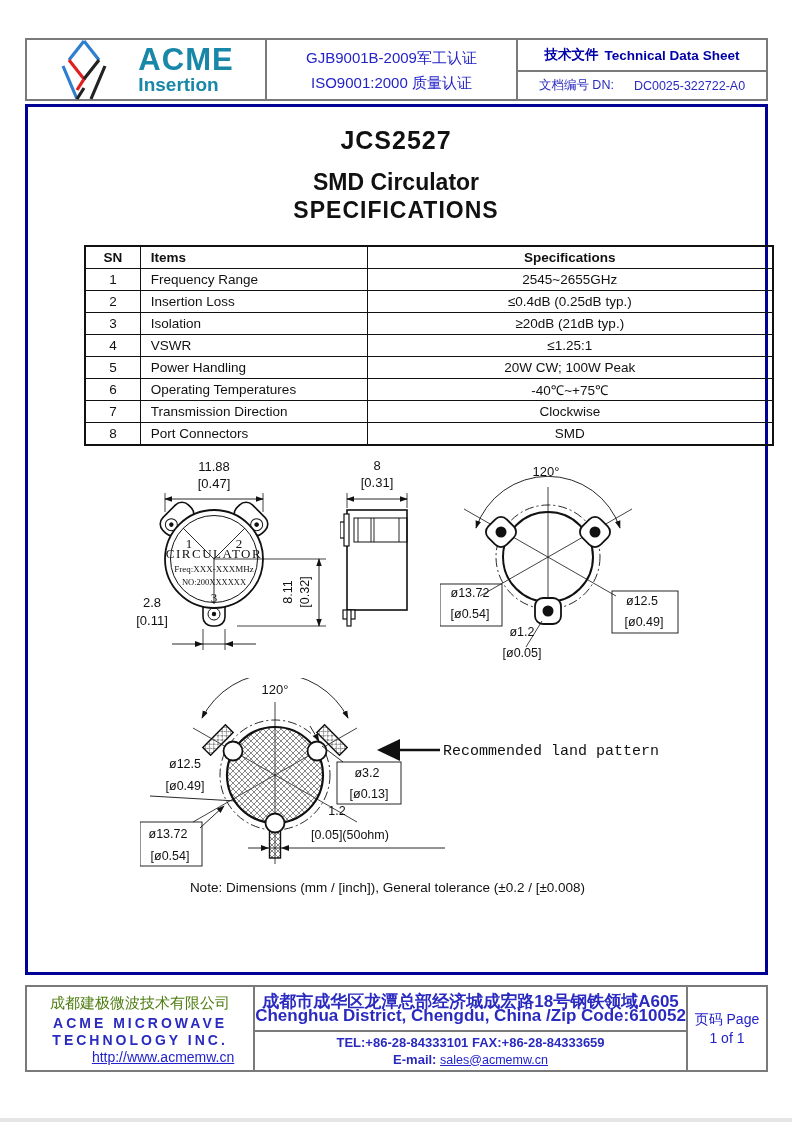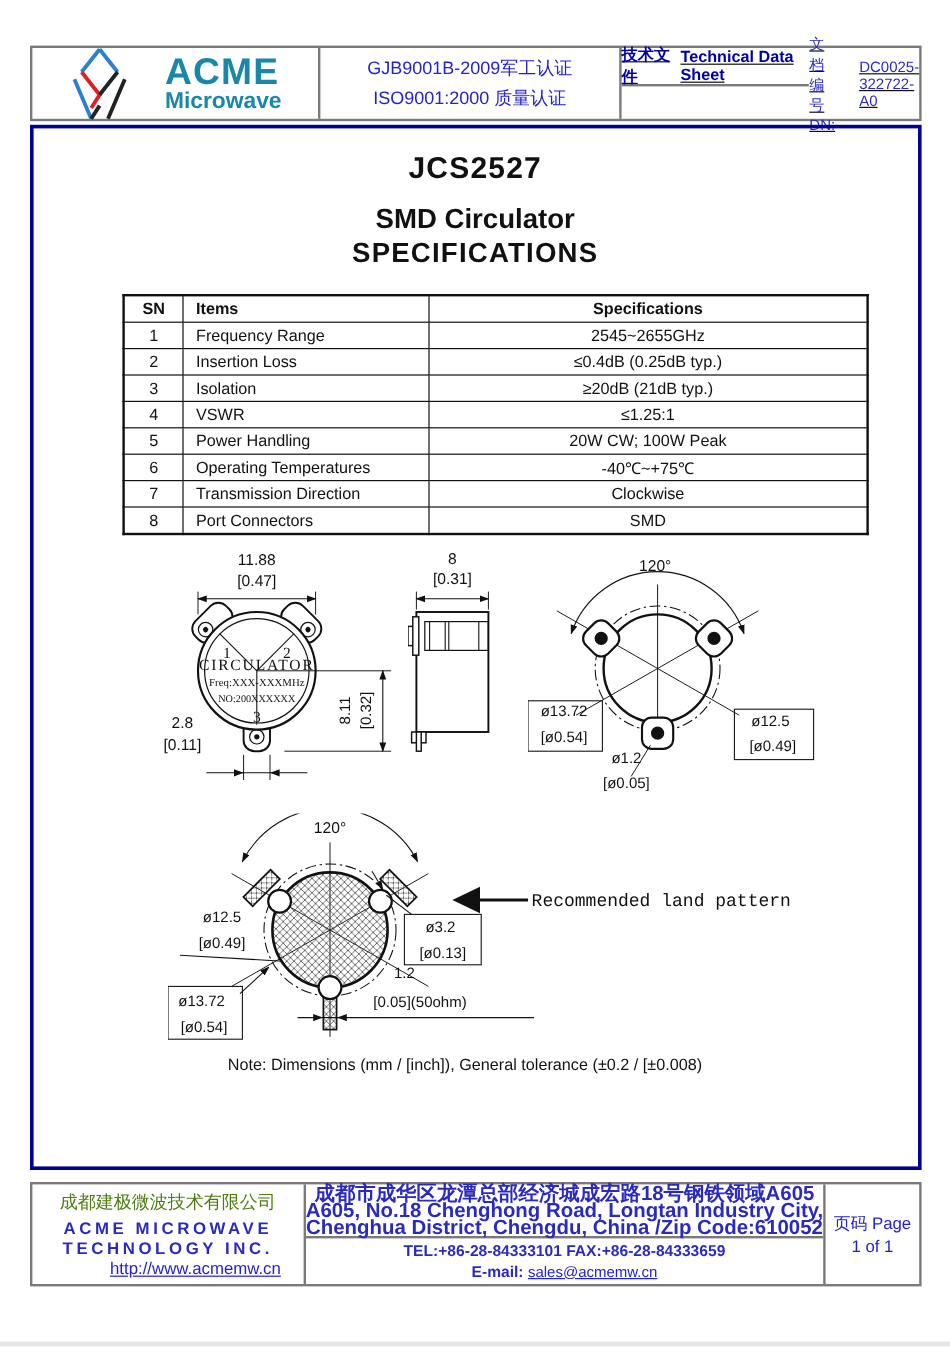--- a/index.html
+++ b/index.html
@@ -7,37 +7,37 @@
         font-family:"Liberation Sans",sans-serif;color:#111;}
   
   .hdr{position:absolute;left:25px;top:38px;width:743px;height:63px;
        border:2px solid #7a7a7a;box-sizing:border-box;display:flex;}
   .hdr-logo{width:238px;display:flex;align-items:center;justify-content:center;gap:28px;}
   .logo-text .acme{font-size:31px;font-weight:bold;color:#1987a8;letter-spacing:1px;line-height:30px;}
   .logo-text .mw{font-size:19px;font-weight:bold;color:#1987a8;line-height:19px;}
   .hdr-cert{width:253px;border-left:2px solid #7a7a7a;border-right:2px solid #7a7a7a;
             box-sizing:border-box;display:flex;flex-direction:column;align-items:center;justify-content:center;}
   .hdr-cert div{color:#2323c8;font-size:15px;line-height:25px;}
-  .hdr-right{flex:1;display:flex;flex-direction:row;text-decoration:underline;}
+  .hdr-right{flex:1;display:flex;flex-direction:column;}
   .hdr-right .r1{height:32px;border-bottom:2px solid #7a7a7a;box-sizing:border-box;
                  display:flex;align-items:center;justify-content:center;gap:6px;
                  color:#0000a8;font-weight:bold;font-size:13.5px;}
   .hdr-right .r2{flex:1;display:flex;align-items:center;justify-content:center;gap:20px;
                  color:#2a2ac0;font-size:12.5px;}
   
   .mainbox{position:absolute;left:25px;top:104px;width:743px;height:871px;
            border:3px solid #000095;box-sizing:border-box;}
   .t-model{position:absolute;left:0;top:126px;width:792px;text-align:center;
            font-size:25px;font-weight:bold;letter-spacing:1px;}
   .t-sub1{position:absolute;left:0;top:169px;width:792px;text-align:center;
           font-size:23px;font-weight:bold;}
   .t-sub2{position:absolute;left:0;top:197px;width:792px;text-align:center;
           font-size:23px;font-weight:bold;letter-spacing:1px;}
   
-  table.spec{position:absolute;left:102px;top:245px;width:622px;border-collapse:collapse;
+  table.spec{position:absolute;left:84px;top:245px;width:690px;border-collapse:collapse;
              border:2px solid #111;}
   table.spec th,table.spec td{border:1px solid #111;height:21px;padding:0;
              font-size:13.5px;text-align:center;vertical-align:middle;}
   table.spec th{font-weight:bold;}
   table.spec td.items,table.spec th.items{text-align:left;padding-left:10px;}
   col.c-sn{width:50px;} col.c-items{width:205px;} col.c-spec{width:367px;}
   
   svg text{font-family:"Liberation Sans",sans-serif;fill:#111;}
   .dim{font-size:13px;text-anchor:middle;}
   .dimsm{font-size:12.5px;text-anchor:middle;}
@@ -82,21 +82,21 @@
 
   <div class="hdr">
     <div class="hdr-logo">
       <svg width="52" height="64" viewBox="0 0 52 64">
         <path d="M26,3 L11,22 M26,3 L41,22 M5,28 L19,61" stroke="#2f7fd0" stroke-width="3.2" fill="none"></path>
         <path d="M11,22 L26,41 L19,52" stroke="#e02020" stroke-width="3.2" fill="none"></path>
         <path d="M41,22 L26,41 M47,28 L33,61 M19,61 L26,50" stroke="#222" stroke-width="3.2" fill="none"></path>
       </svg>
       <div class="logo-text">
         <div class="acme">ACME</div>
-        <div class="mw">Microwave</div>
+        <div class="mw">Insertion</div>
       </div>
     </div>
     <div class="hdr-cert">
       <div>GJB9001B-2009军工认证</div>
       <div>ISO9001:2000 质量认证</div>
     </div>
     <div class="hdr-right">
       <div class="r1">
         <span>技术文件</span>
         <span>Technical Data Sheet</span>
@@ -322,21 +322,20 @@
   <div class="ftr">
     <div class="ftr-l">
       <div class="cn">成都建极微波技术有限公司</div>
       <div class="en">ACME MICROWAVE</div>
       <div class="en">TECHNOLOGY INC.</div>
       <a class="web" href="#">http://www.acmemw.cn</a>
     </div>
     <div class="ftr-m">
       <div class="addr">
         <div>成都市成华区龙潭总部经济城成宏路18号钢铁领域A605</div>
-        <div>A605, No.18 Chenghong Road, Longtan Industry City,</div>
         <div>Chenghua District, Chengdu, China /Zip Code:610052</div>
       </div>
       <div class="tele">
         <div class="t1">TEL:+86-28-84333101    FAX:+86-28-84333659</div>
         <div class="t2">
           <span>E-mail:</span>
           <a href="#">sales@acmemw.cn</a>
         </div>
       </div>
     </div>

